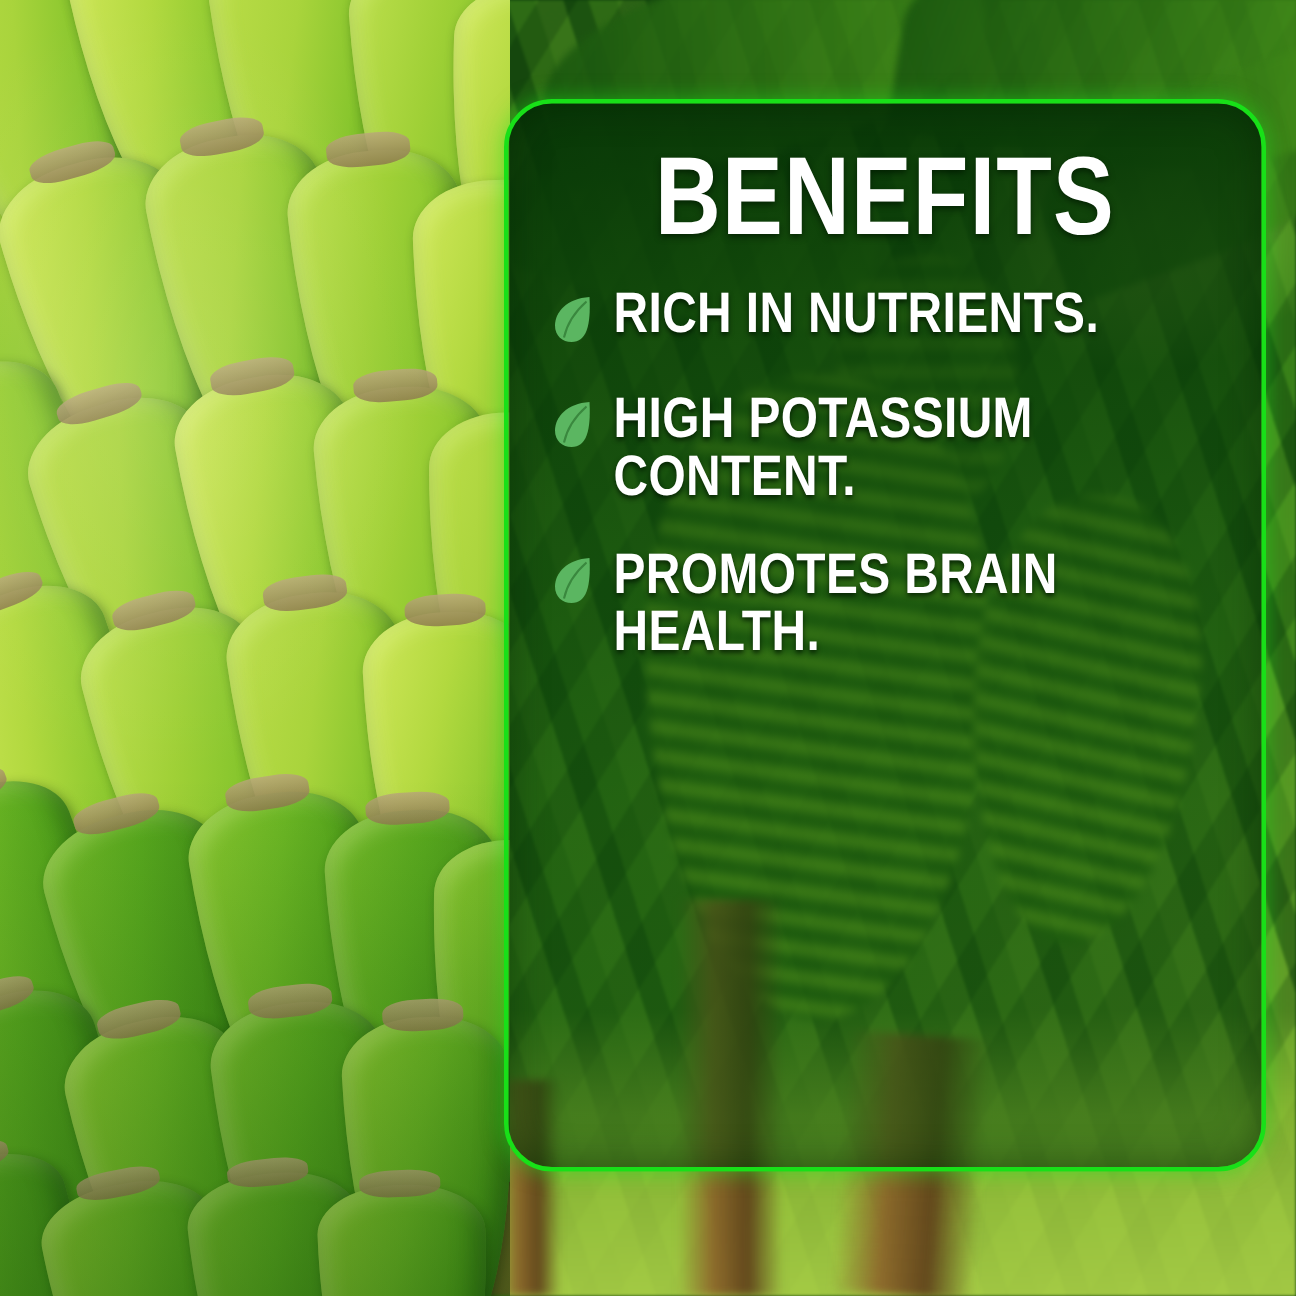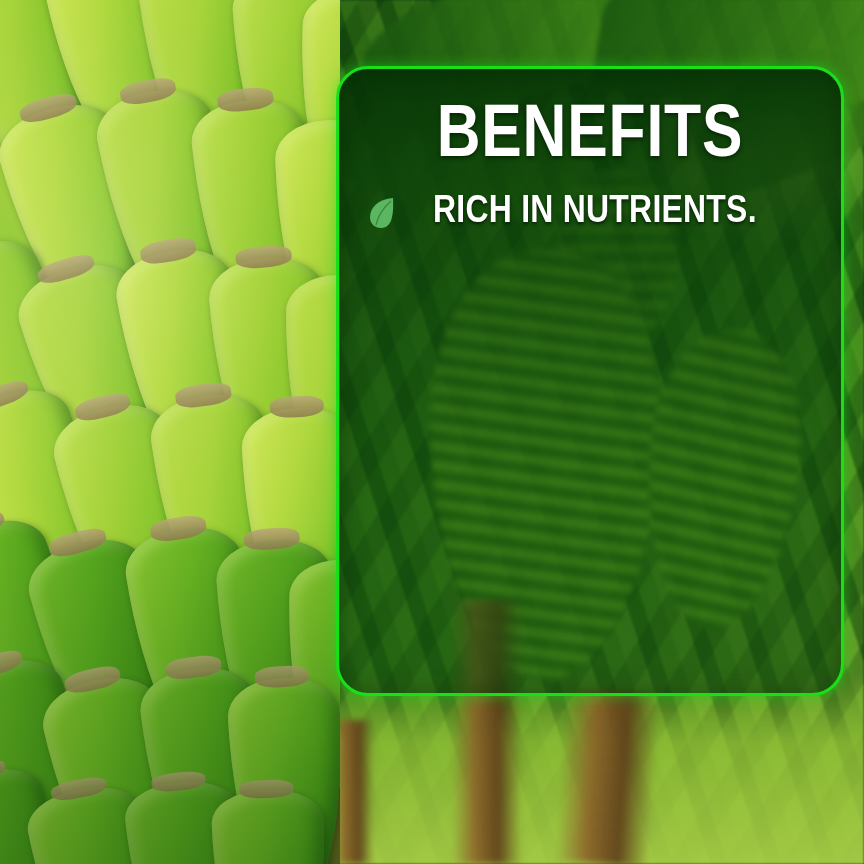--- a/index.html
+++ b/index.html
@@ -115,21 +115,21 @@
     right: -6px; bottom: 0;
     width: 96px; height: 300px;
     background: linear-gradient(105deg, rgba(120,80,36,.0) 0%, rgba(160,112,52,.9) 30%, rgba(108,72,32,.95) 70%, rgba(142,98,46,.6) 100%);
     filter: blur(1.4px);
   }
 
   
   .card {
     position: absolute;
     left: 336px; top: 66px;
-    width: 508px; height: 630px;
+    width: 508px; height: 715px;
     border: 3px solid #18e018;
     border-radius: 32px;
     background: linear-gradient(to bottom,
        rgba(6,52,6,.88) 0%,
        rgba(10,62,8,.78) 18%,
        rgba(12,68,10,.62) 42%,
        rgba(14,72,10,.52) 66%,
        rgba(18,78,12,.56) 100%);
     box-shadow: 0 0 14px rgba(30,230,30,.55), inset 0 0 26px rgba(0,28,0,.45);
     overflow: hidden;
@@ -142,21 +142,21 @@
     font-weight: 700;
     color: #ffffff;
     text-align: center;
     letter-spacing: 1px;
     transform: scaleX(0.82);
     transform-origin: center center;
     text-shadow: 0 2px 5px rgba(0,25,0,.75);
     margin-bottom: 24px;
   }
 
-  .benefit-list { list-style: none; padding-left: 12px; text-align: right; }
+  .benefit-list { list-style: none; padding-left: 12px; }
 
   .benefit-item {
     display: flex;
     align-items: flex-start;
     gap: 14px;
     margin-bottom: 26px;
     min-height: 44px;
   }
 
   .leaf-icon { flex: 0 0 auto; margin-top: 6px; }
@@ -238,16 +238,34 @@
     <ul class="benefit-list" id="benefit-list">
         <li class="benefit-item">
           <span class="leaf-icon">
             <svg width="26" height="33" viewBox="0 0 26 33" aria-hidden="true">
   <path d="M24 2 C9 3 1 12 1 21 C1 28 6 32 12 32 C22 32 25 21 24 2 Z" fill="#5bb661"></path>
   <path d="M22 5 C14 12 9 20 7 29" stroke="rgba(18,80,20,.45)" stroke-width="1.4" fill="none"></path>
 </svg>
           </span>
           <span class="benefit-text">RICH IN NUTRIENTS.</span>
         </li>
+        <li class="benefit-item">
+          <span class="leaf-icon">
+            <svg width="26" height="33" viewBox="0 0 26 33" aria-hidden="true">
+  <path d="M24 2 C9 3 1 12 1 21 C1 28 6 32 12 32 C22 32 25 21 24 2 Z" fill="#5bb661"></path>
+  <path d="M22 5 C14 12 9 20 7 29" stroke="rgba(18,80,20,.45)" stroke-width="1.4" fill="none"></path>
+</svg>
+          </span>
+          <span class="benefit-text">HIGH POTASSIUM CONTENT.</span>
+        </li>
+        <li class="benefit-item">
+          <span class="leaf-icon">
+            <svg width="26" height="33" viewBox="0 0 26 33" aria-hidden="true">
+  <path d="M24 2 C9 3 1 12 1 21 C1 28 6 32 12 32 C22 32 25 21 24 2 Z" fill="#5bb661"></path>
+  <path d="M22 5 C14 12 9 20 7 29" stroke="rgba(18,80,20,.45)" stroke-width="1.4" fill="none"></path>
+</svg>
+          </span>
+          <span class="benefit-text">PROMOTES BRAIN HEALTH.</span>
+        </li>
       </ul>
   </div>
 
 </div>
 
 </body></html>

